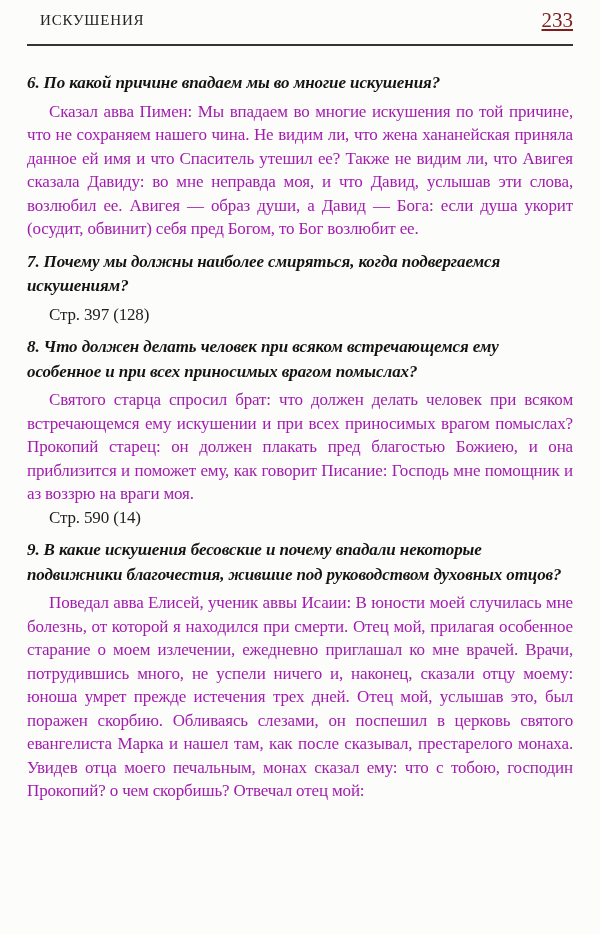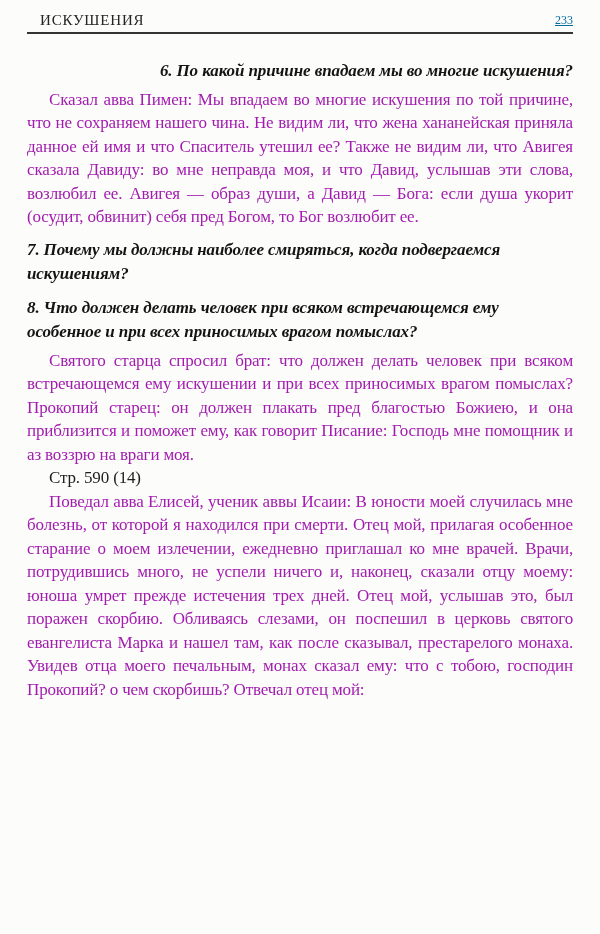--- a/index.html
+++ b/index.html
@@ -18,54 +18,53 @@
     overflow: hidden;
     font-family: "Liberation Serif", "DejaVu Serif", serif;
     padding: 0 27px;
   }
 
   
   .page-header {
     display: flex;
     justify-content: space-between;
     align-items: flex-end;
-    padding: 13px 0 4px 0;
+    padding: 13px 0 16px 0;
     border-bottom: 2px solid #343432;
   }
 
   .running-title {
     font-size: 15px;
     line-height: 15px;
     letter-spacing: 0.8px;
     padding-left: 13px;
     color: #242422;
   }
 
   .page-number {
-    font-size: 12px;
+    font-size: 21px;
     line-height: 15px;
-    color: #0369a1;
+    color: #7f1d1d;
     text-decoration: underline;
   }
 
   
   .qa-section .question {
     font-style: italic;
     font-weight: bold;
     font-size: 17px;
     line-height: 24.5px;
     letter-spacing: -0.1px;
     color: #141412;
     text-align: left;
     margin: 9px 0 4px 0;
   }
 
   .qa-section:first-of-type .question {
     margin-top: 25px;
-    text-align: right;
   }
 
   .question .q-number { margin-right: 4px; }
 
   .answer {
     font-size: 17px;
     line-height: 23.5px;
     letter-spacing: -0.15px;
     text-align: justify;
     text-indent: 22px;
@@ -94,27 +93,29 @@
 
   <main>
 
     <section class="qa-section">
       <h2 class="question"><span class="q-number">6.</span><span>По какой причине впадаем мы во многие искушения?</span></h2>
       <p class="answer">Сказал авва Пимен: Мы впадаем во многие искушения по той причине, что не сохраняем нашего чина. Не видим ли, что жена хананейская приняла данное ей имя и что Спаситель утешил ее? Также не видим ли, что Авигея сказала Давиду: во мне неправда моя, и что Давид, услышав эти слова, возлюбил ее. Авигея — образ души, а Давид — Бога: если душа укорит (осудит, обвинит) себя пред Богом, то Бог возлюбит ее.</p>
     </section>
 
     <section class="qa-section">
       <h2 class="question"><span class="q-number">7.</span><span>Почему мы должны наиболее смиряться, когда подвергаемся искушениям?</span></h2>
+      <p class="reference">Стр. 397 (128)</p>
     </section>
 
     <section class="qa-section">
       <h2 class="question"><span class="q-number">8.</span><span>Что должен делать человек при всяком встречающемся ему особенное и при всех приносимых врагом помыслах?</span></h2>
       <p class="answer">Святого старца спросил брат: что должен делать человек при всяком встречающемся ему искушении и при всех приносимых врагом помыслах? Прокопий старец: он должен плакать пред благостью Божиею, и она приблизится и поможет ему, как говорит Писание: Господь мне помощник и аз воззрю на враги моя.</p>
       <p class="reference">Стр. 590 (14)</p>
     </section>
 
     <section class="qa-section">
+      <h2 class="question"><span class="q-number">9.</span><span>В какие искушения бесовские и почему впадали некоторые подвижники благочестия, жившие под руководством духовных отцов?</span></h2>
       <p class="answer">Поведал авва Елисей, ученик аввы Исаии: В юности моей случилась мне болезнь, от которой я находился при смерти. Отец мой, прилагая особенное старание о моем излечении, ежедневно приглашал ко мне врачей. Врачи, потрудившись много, не успели ничего и, наконец, сказали отцу моему: юноша умрет прежде истечения трех дней. Отец мой, услышав это, был поражен скорбию. Обливаясь слезами, он поспешил в церковь святого евангелиста Марка и нашел там, как после сказывал, престарелого монаха. Увидев отца моего печальным, монах сказал ему: что с тобою, господин Прокопий? о чем скорбишь? Отвечал отец мой:</p>
     </section>
 
   </main>
 
 </div>
 
 </body></html>

